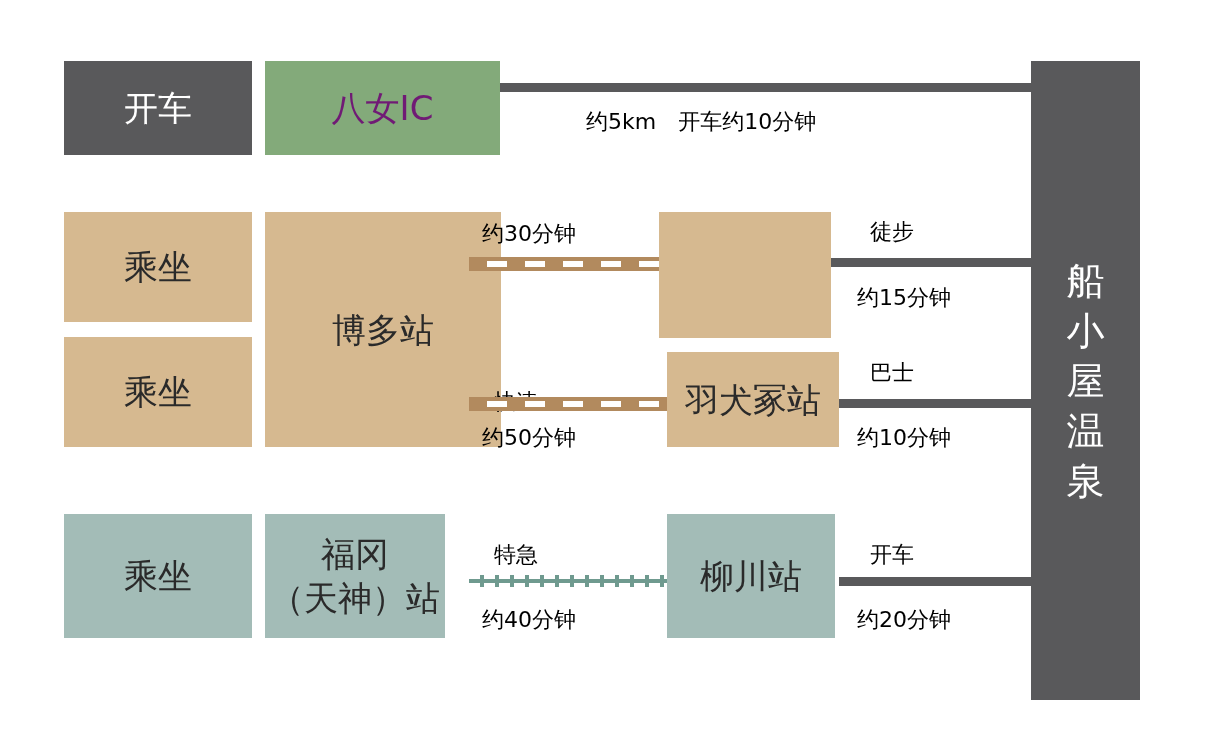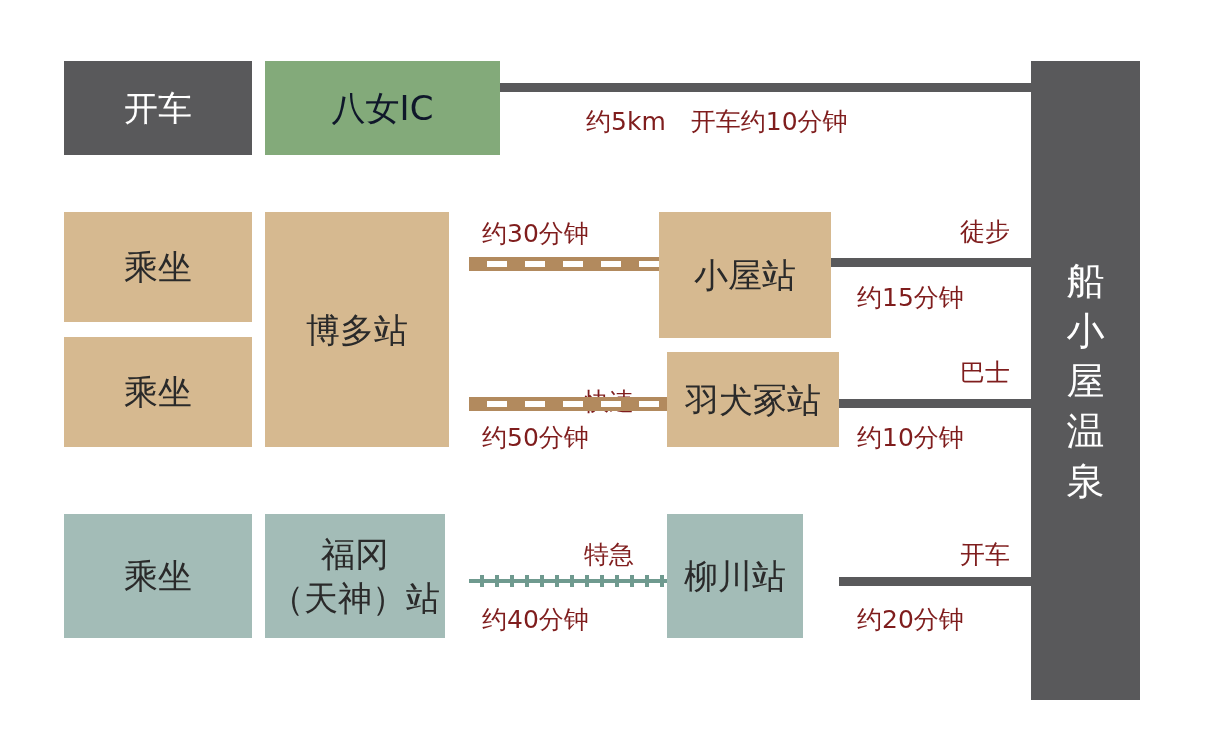--- a/index.html
+++ b/index.html
@@ -2,25 +2,25 @@
 <html><head>
 <meta charset="utf-8">
 <style>
   html, body { margin:0; padding:0; background:#ffffff; }
   body { width:1213px; height:744px; position:relative; overflow:hidden;
          font-family:"DejaVu Sans", "Liberation Sans", sans-serif; color:#222; }
   .box { position:absolute; display:flex; align-items:center; justify-content:center;
          text-align:center; font-size:34px; line-height:44px; box-sizing:border-box; }
   .box span { display:block; white-space:nowrap; }
   .dark { background:#59595b; color:#ffffff; }
-  .green { background:#83aa7a; color:#0f172a; }
+  .green { background:#83aa7a; color:#701a75; }
   .tan { background:#d6b990; color:#2a2a2a; }
   .teal { background:#a3bcb7; color:#2a2a2a; }
   .line { position:absolute; background:#59595b; }
-  .label { position:absolute; font-size:25px; line-height:40px; color:#7f1d1d; white-space:nowrap; text-align:right; }
+  .label { position:absolute; font-size:22px; line-height:40px; color:#000000; white-space:nowrap; text-align:left; }
   .rail-tan { position:absolute; height:14px; box-sizing:border-box;
     background:
       repeating-linear-gradient(90deg, #b28a5e 0 18px, #ffffff 18px 38px) 0 4px / 100% 6px no-repeat,
       #b28a5e; }
   .rail-teal { position:absolute; height:12px;
     background:
       linear-gradient(#6f9a8f,#6f9a8f) 0 4px / 100% 4px no-repeat,
       repeating-linear-gradient(90deg, transparent 0 11px, #6f9a8f 11px 15px) 0 0 / 100% 12px no-repeat; }
   .vertical { flex-direction:column; font-size:38px; line-height:50px; }
 </style>
@@ -39,29 +39,28 @@
 <div class="box tan" style="left:64px;top:212px;width:188px;height:110px;">
   <div>
     <span>乘坐</span>
   </div>
 </div>
 <div class="box tan" style="left:64px;top:337px;width:188px;height:110px;">
   <div>
     <span>乘坐</span>
   </div>
 </div>
-<div class="box tan" style="left:265px;top:212px;width:184px;height:235px;">
+<div class="box tan" style="left:265px;top:212px;width:236px;height:235px;">
   <span>博多站</span>
 </div>
 
 <div class="label" style="left:482px;top:214px;">约30分钟</div>
 <div class="rail-tan" style="left:469px;top:257px;width:190px;"></div>
 <div class="box tan" style="left:659px;top:212px;width:172px;height:126px;">
   <div>
-    <span>小屋站</span>
   </div>
 </div>
 <div class="line" style="left:831px;top:258px;width:200px;height:9px;"></div>
 <div class="label" style="left:870px;top:212px;width:140px;">徒步</div>
 <div class="label" style="left:857px;top:278px;">约15分钟</div>
 
 <div class="label" style="left:494px;top:353px;width:140px;margin-top:29px;">快速</div>
 <div class="rail-tan" style="left:469px;top:397px;width:198px;"></div>
 <div class="label" style="left:482px;top:418px;">约50分钟</div>
 <div class="box tan" style="left:667px;top:352px;width:172px;height:95px;text-align:center;">
@@ -78,21 +77,21 @@
 </div>
 <div class="box teal" style="left:265px;top:514px;width:180px;height:124px;">
   <div>
     <span>福冈</span>
     <span>（天神）站</span>
   </div>
 </div>
 <div class="label" style="left:494px;top:535px;width:140px;">特急</div>
 <div class="rail-teal" style="left:469px;top:575px;width:198px;"></div>
 <div class="label" style="left:482px;top:600px;">约40分钟</div>
-<div class="box teal" style="left:667px;top:514px;width:136px;height:124px;">
+<div class="box teal" style="left:667px;top:514px;width:168px;height:124px;">
   <span>柳川站</span>
 </div>
 <div class="line" style="left:839px;top:577px;width:192px;height:9px;"></div>
 <div class="label" style="left:870px;top:535px;width:140px;">开车</div>
 <div class="label" style="left:857px;top:600px;">约20分钟</div>
 
 <div class="box dark vertical" style="left:1031px;top:61px;width:109px;height:639px;">
   <span>船</span>
   <span>小</span>
   <span>屋</span>

